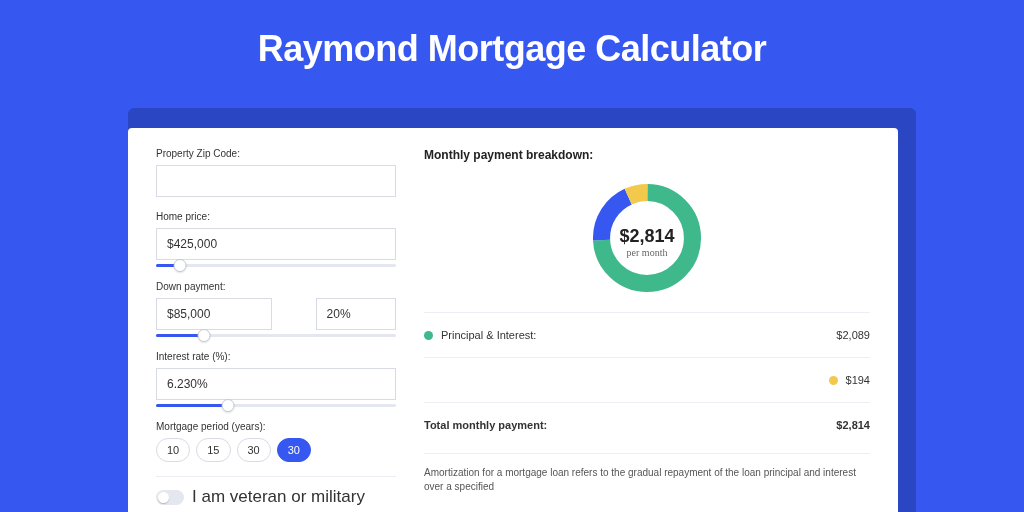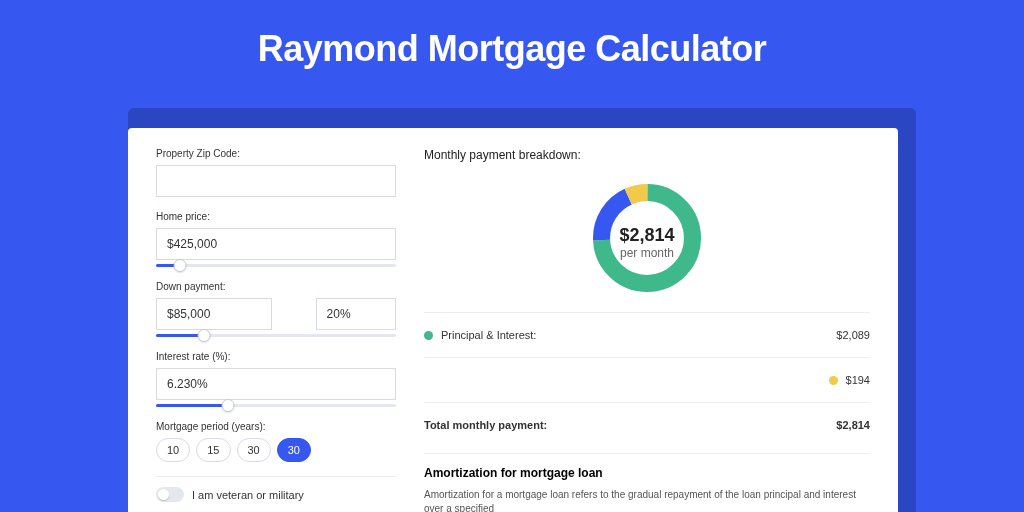--- a/index.html
+++ b/index.html
@@ -114,41 +114,41 @@
     position: relative;
   }
   .toggle-knob {
     position: absolute;
     left: 2px; top: 2px;
     width: 11px; height: 11px;
     background: #fff;
     border-radius: 50%;
     box-shadow: 0 1px 1px rgba(0,0,0,0.2);
   }
-  .toggle-label { font-size: 11px; color: #333; }
+  .toggle-label { font-size: 17px; color: #333; }
   .section-title {
     font-size: 12px;
-    font-weight: 400;
+    font-weight: 700;
     color: #222;
     margin-bottom: 10px;
   }
   .donut-wrap {
     display: flex;
     justify-content: center;
     padding: 6px 0 14px;
     position: relative;
   }
   .donut-center {
     position: absolute;
     top: 50%; left: 50%;
     transform: translate(-50%, -50%);
     text-align: center;
   }
   .donut-amount { font-size: 18px; font-weight: 700; color: #222; }
-  .donut-sub { font-size: 12px; color: #666; }
+  .donut-sub { font-size: 10px; color: #666; font-family: Liberation Serif, serif; }
   .legend-row {
     display: flex;
     align-items: center;
     padding: 16px 0;
     border-top: 1px solid #eceef4;
     font-size: 11px;
     color: #333;
     justify-content: flex-end;
   }
   .legend-row:first-child { border-top: 1px solid #eceef4; }
@@ -272,19 +272,18 @@
         <span class="legend-dot" style="background:#f3c94c"></span>
         <span class="legend-val">$194</span>
       </div>
       <div class="legend-row total-row">
         <span class="legend-label">Total monthly payment:</span>
         <span class="legend-val">$2,814</span>
       </div>
     </div>
 
     <div class="amort-section">
-      <div class="amort-title">Amortization for mortgage loan</div>
       <div class="amort-text">Amortization for a mortgage loan refers to the gradual repayment of the loan principal and interest over a specified</div>
     </div>
 
   </div>
 
 </div>
 
 </body></html>

